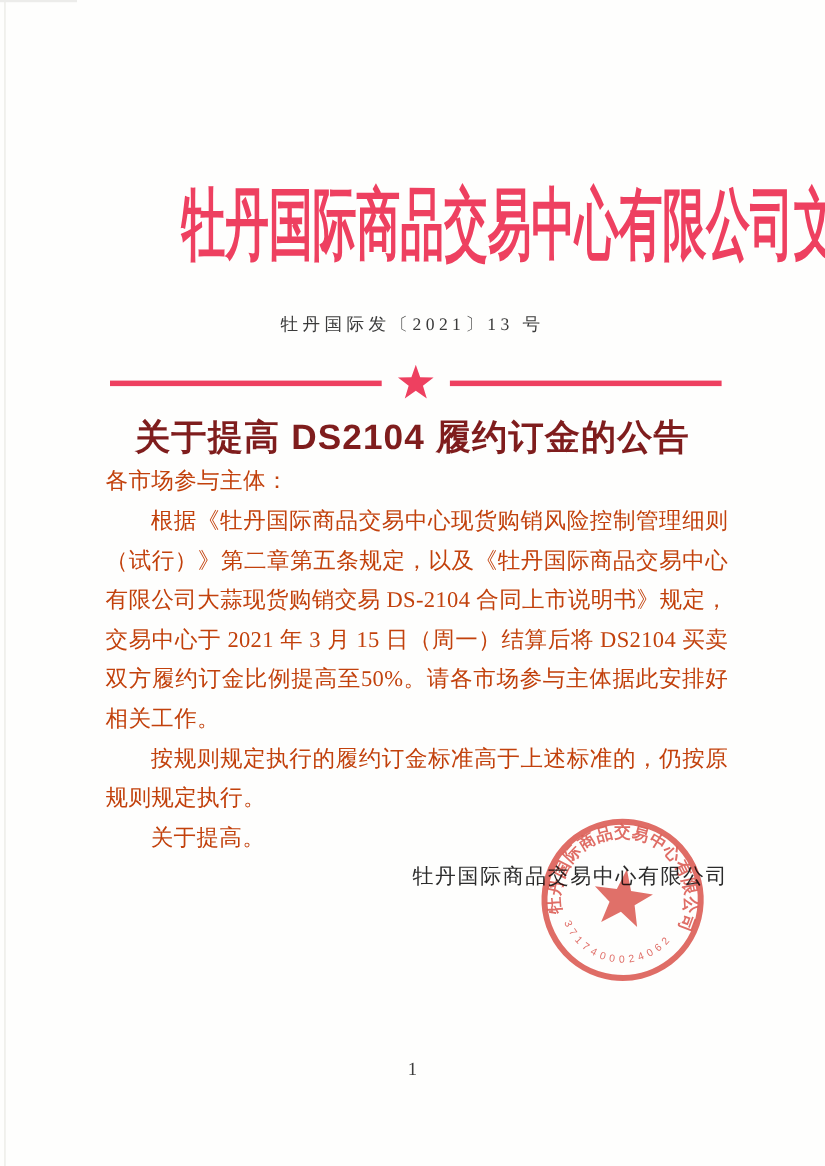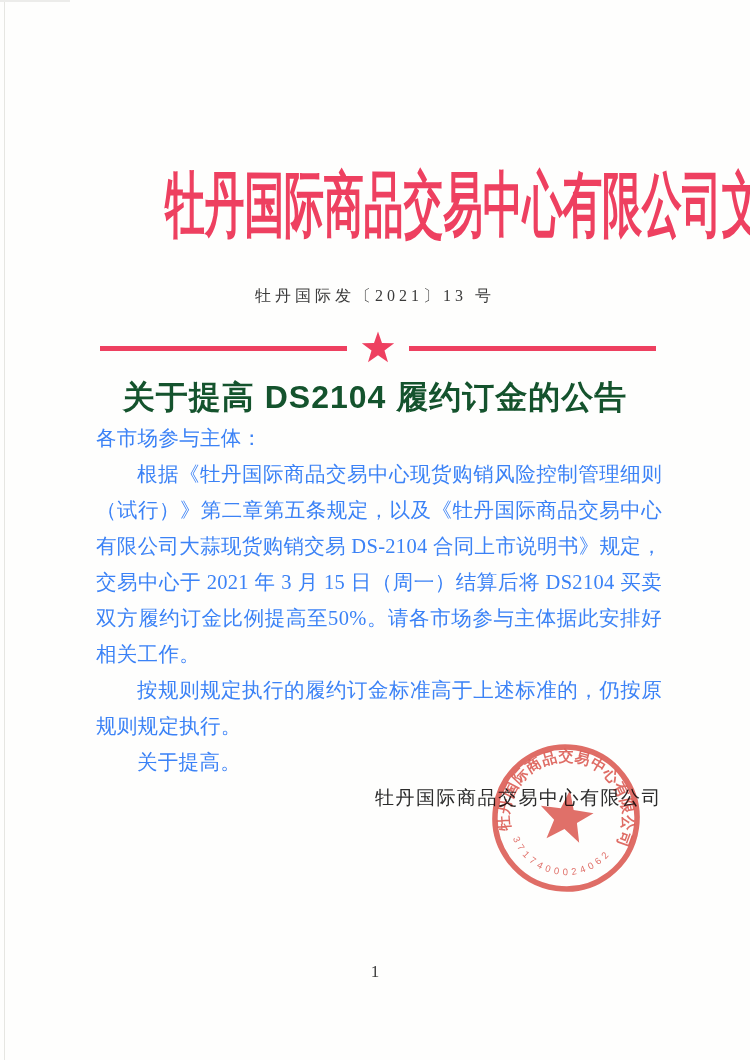--- a/index.html
+++ b/index.html
@@ -72,32 +72,32 @@
   
   .doc-title {
     position: absolute;
     top: 377px; left: 0; right: 0;
     text-align: center;
     font-family: "Liberation Sans", "DejaVu Sans", sans-serif;
     font-weight: bold;
     font-size: 32px;
     line-height: 40px;
     letter-spacing: 1px;
-    color: #14532d;
+    color: #7f1d1d;
   }
 
   
   .body-text {
     position: absolute;
     top: 420px; left: 96px; width: 566px;
     font-size: 20.5px;
     line-height: 36px;
     letter-spacing: 0.3px;
     text-align: justify;
-    color: #3b82f6;
+    color: #c2410c;
   }
   .body-text .salutation { text-indent: 0; }
   .body-text p.para { text-indent: 2em; }
 
   
   .sign-block {
     position: absolute;
     top: 779px; right: 88px;
     text-align: right;
     font-size: 19px;

